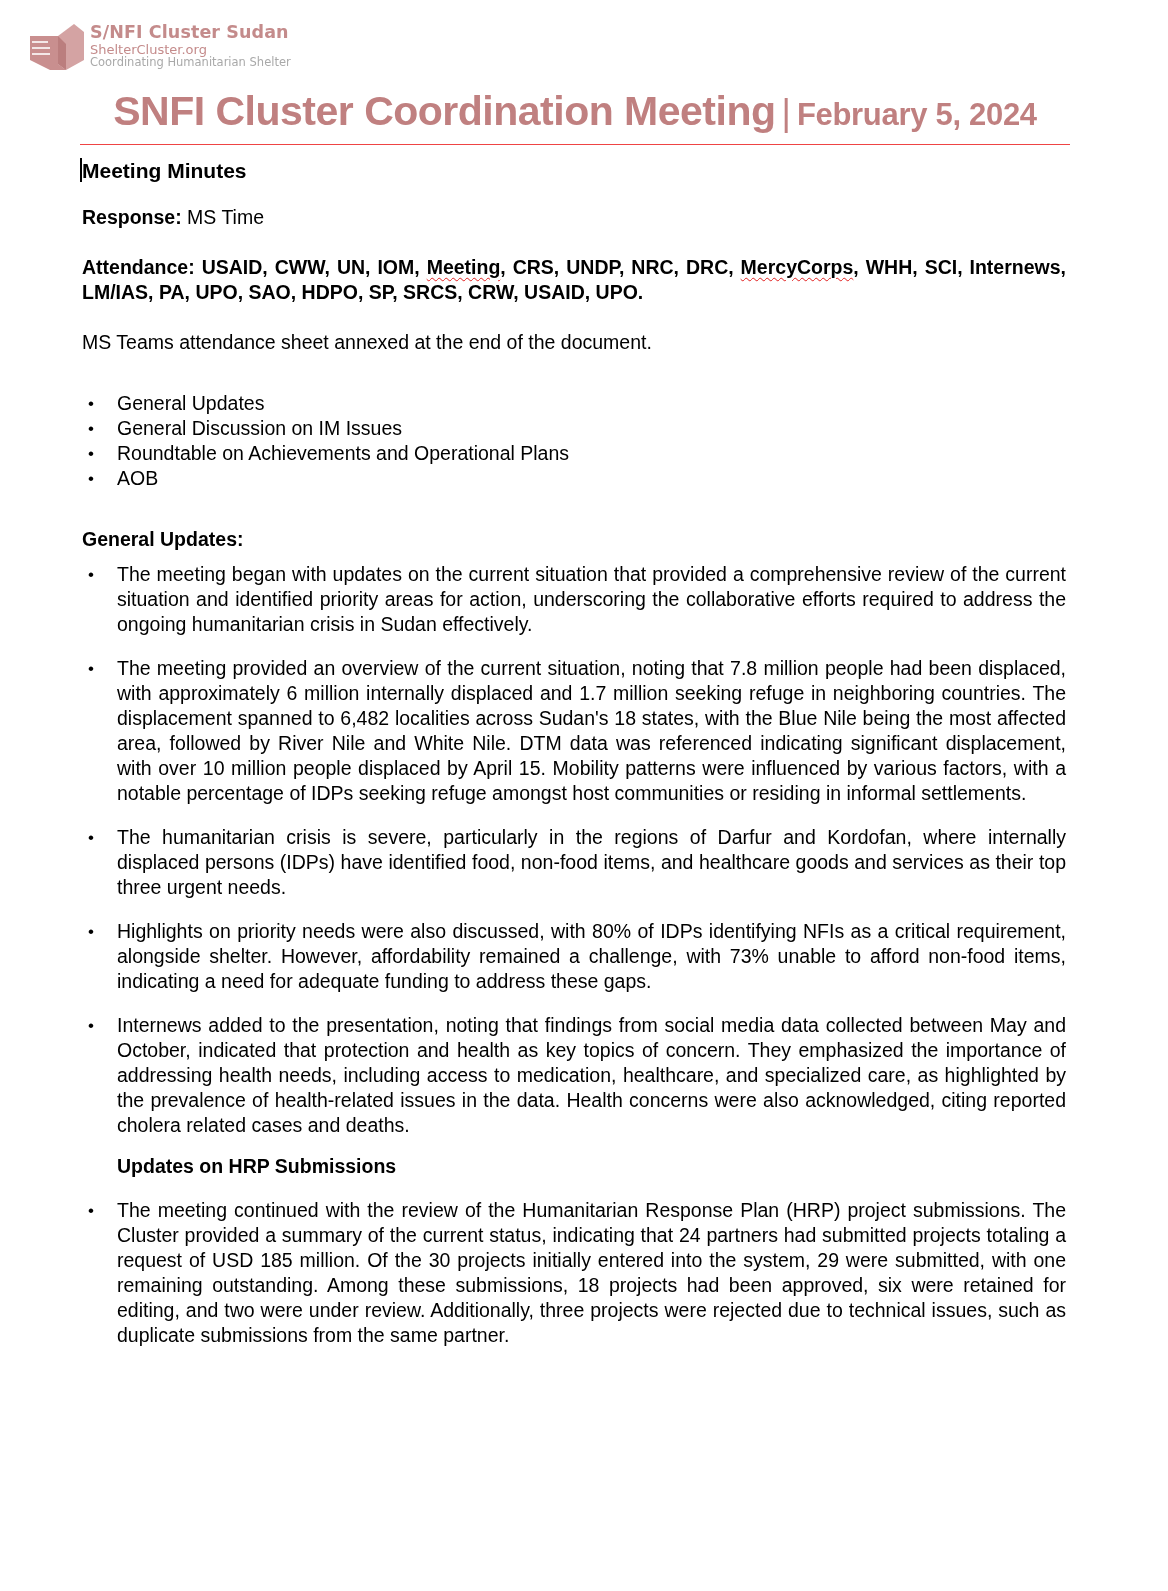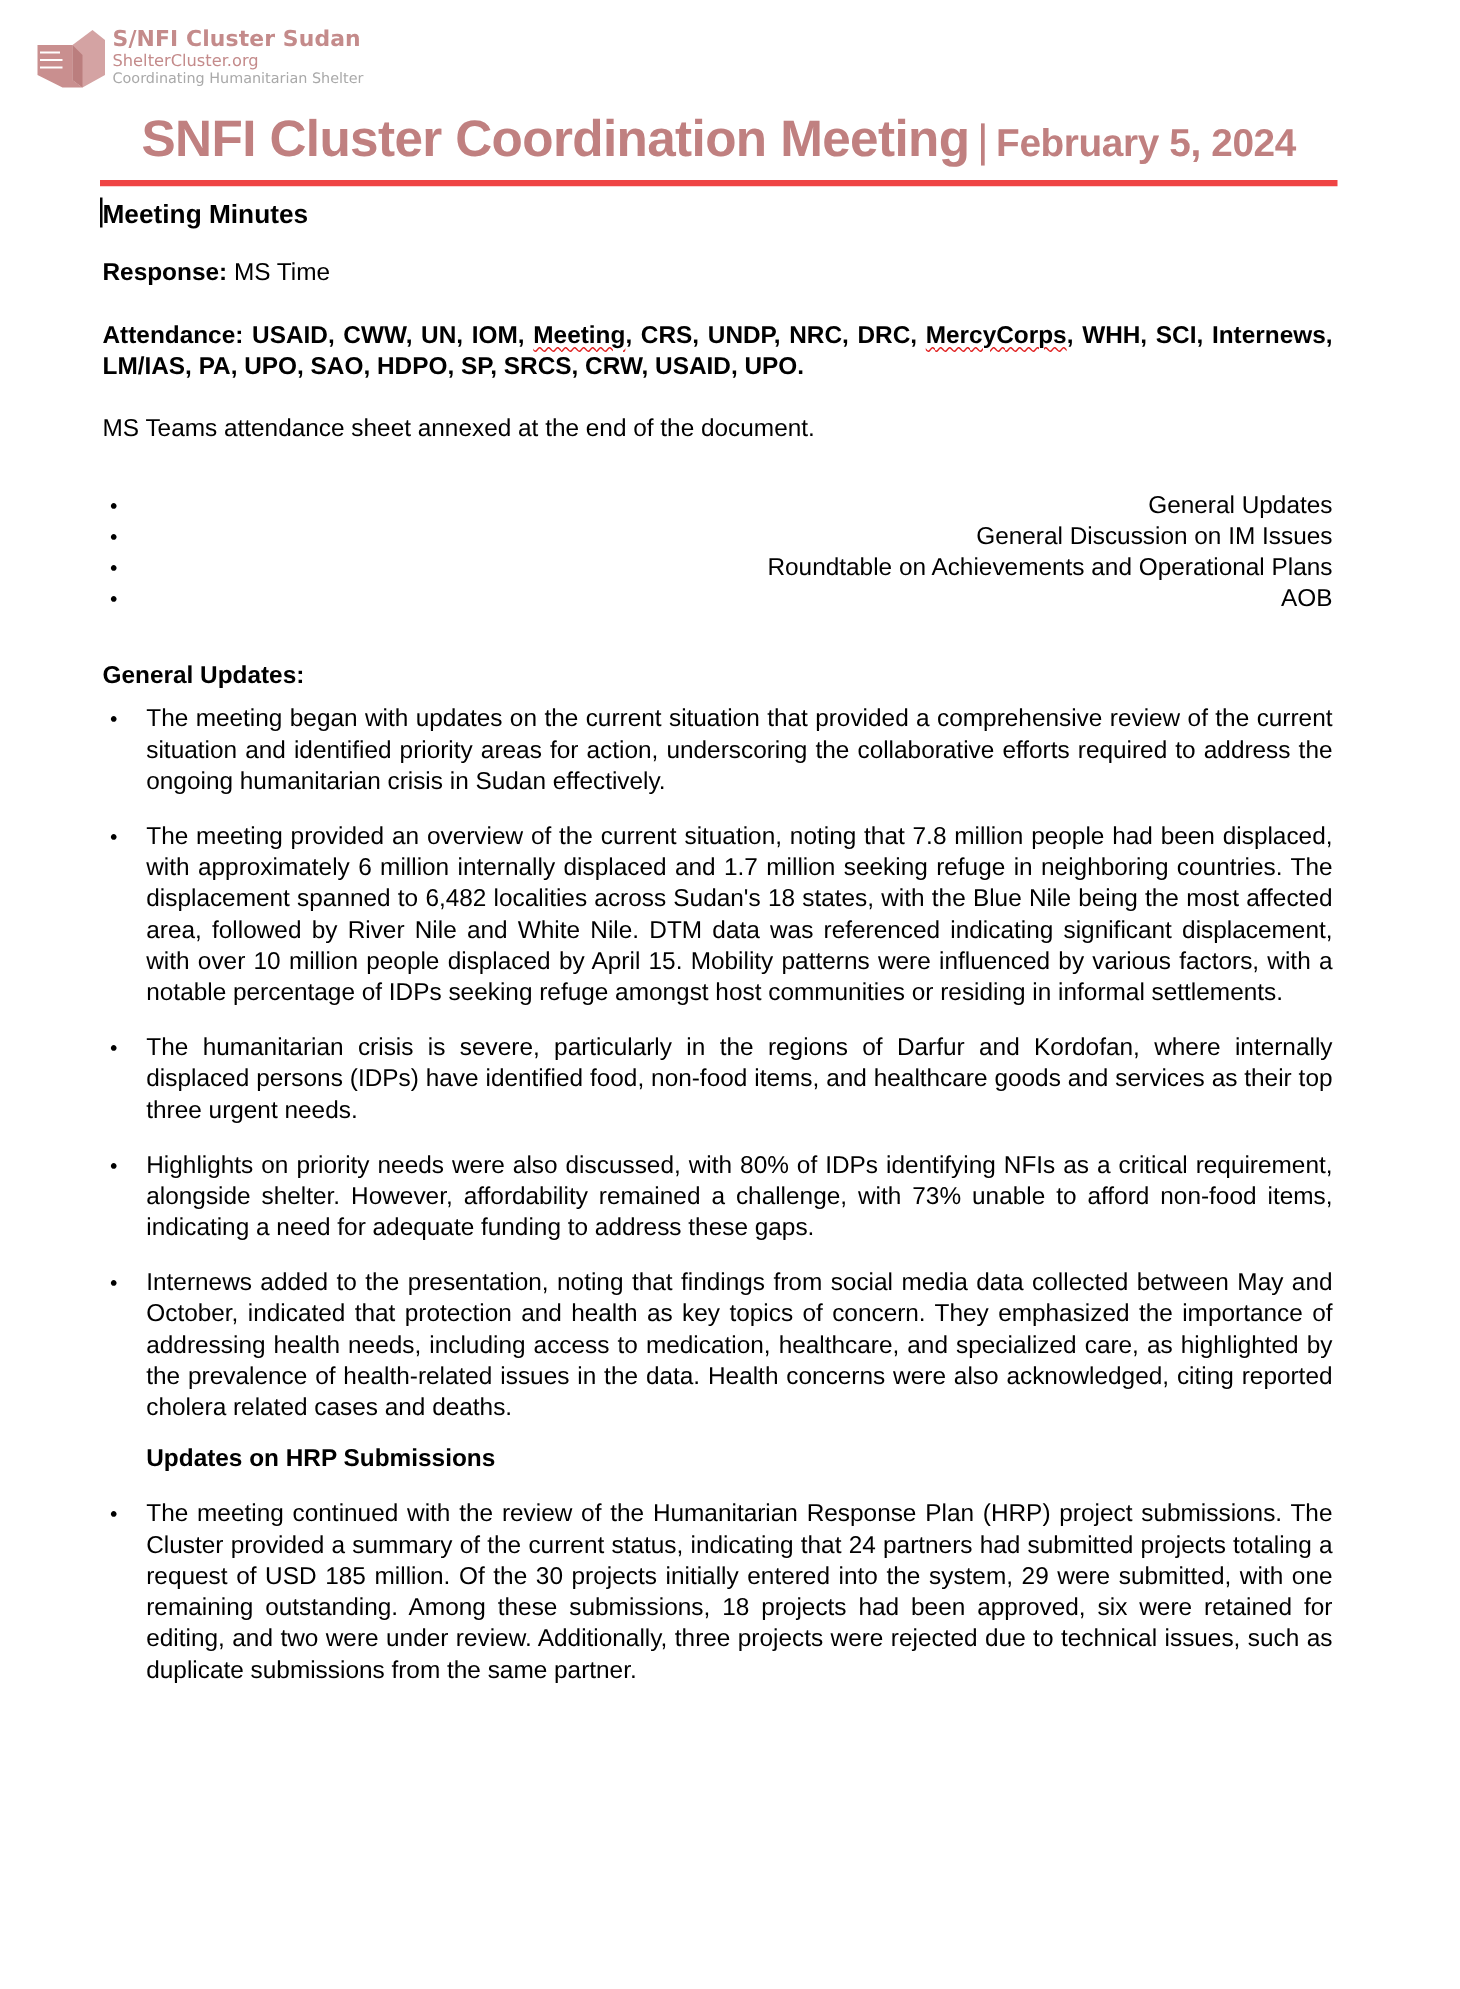--- a/index.html
+++ b/index.html
@@ -9,35 +9,35 @@
     }
     .logo { position: absolute; left: 28px; top: 20px; display: flex; align-items: center; }
     .logo-icon { width: 56px; height: 50px; margin-top: 2px; }
     .logo-text { margin-left: 6px; line-height: 1; }
     .logo-title { font-family: "DejaVu Sans", sans-serif; font-weight: bold; font-size: 17.5px; color: #c48b8b; letter-spacing: 0.1px; }
     .logo-url { font-family: "DejaVu Sans", sans-serif; font-size: 13px; color: #c48b8b; margin-top: 1px; }
     .logo-tag { font-family: "DejaVu Sans", sans-serif; font-size: 11.5px; color: #a9a9a9; margin-top: 1px; }
 
     .title-bar {
       position: absolute; left: 80px; top: 88px; width: 990px; height: 56px;
-      border-bottom: 5px solid #ef4444; text-align: center; white-space: nowrap;
+      border-bottom: 1px solid #ef4444; text-align: center; white-space: nowrap;
     }
     .title-main { font-family: "Liberation Sans", sans-serif; font-weight: bold; font-size: 41px; color: #c08080; letter-spacing: -0.5px; }
     .title-sep { font-family: "Liberation Sans", sans-serif; font-size: 36px; color: #c08080; margin: 0 6px; }
     .title-date { font-family: "Liberation Sans", sans-serif; font-weight: bold; font-size: 31px; color: #c08080; letter-spacing: -0.3px; }
 
     .doc { position: absolute; left: 82px; top: 158px; width: 984px; font-size: 19.5px; line-height: 25px; }
     .heading { font-weight: bold; font-size: 21px; }
     .caret { display: inline-block; width: 2px; height: 24px; background: #000; vertical-align: -4px; margin-left: -2px; }
     .b { font-weight: bold; }
     p { margin: 0; }
     .gap-s { height: 25px; }
     .spell { text-decoration: underline wavy #e02020; text-decoration-thickness: 1px; text-underline-offset: 3px; }
     ul { margin: 0; padding: 0; list-style: none; }
-    ul.agenda li, ul.bullets li { position: relative; padding-left: 35px; text-align: right; }
+    ul.agenda li, ul.bullets li { position: relative; padding-left: 35px; }
     ul.agenda li::before, ul.bullets li::before {
       content: "\2022"; position: absolute; left: 6px; top: 0; font-size: 17px;
     }
     ul.bullets li { text-align: justify; margin-bottom: 19px; }
     .subheading { font-weight: bold; padding-left: 35px; margin: -3px 0 19px 0; }
   </style>
 </head>
 <body>
 
 <div class="logo">

